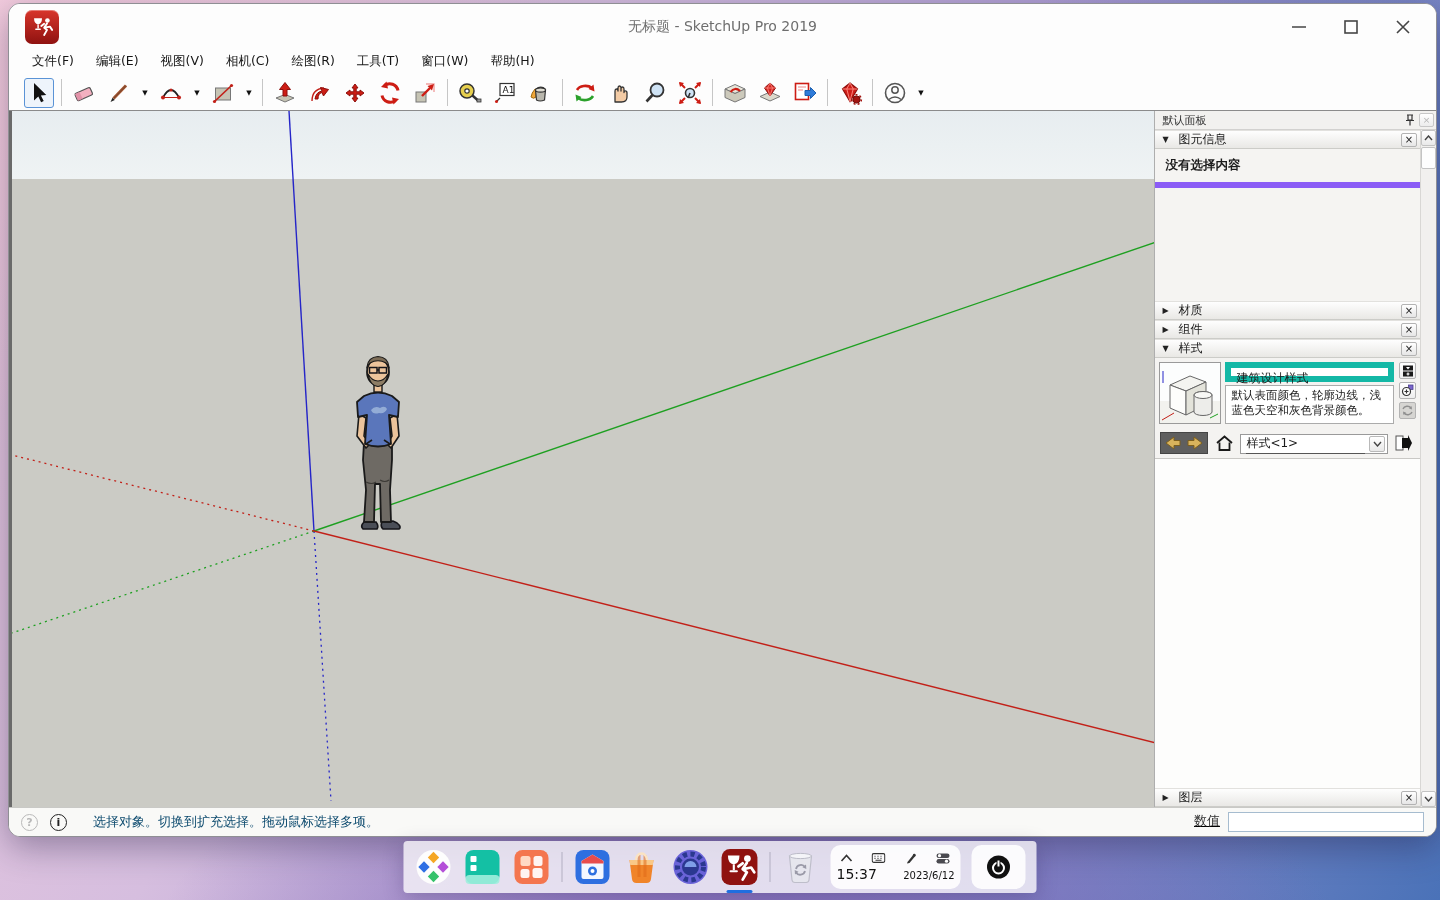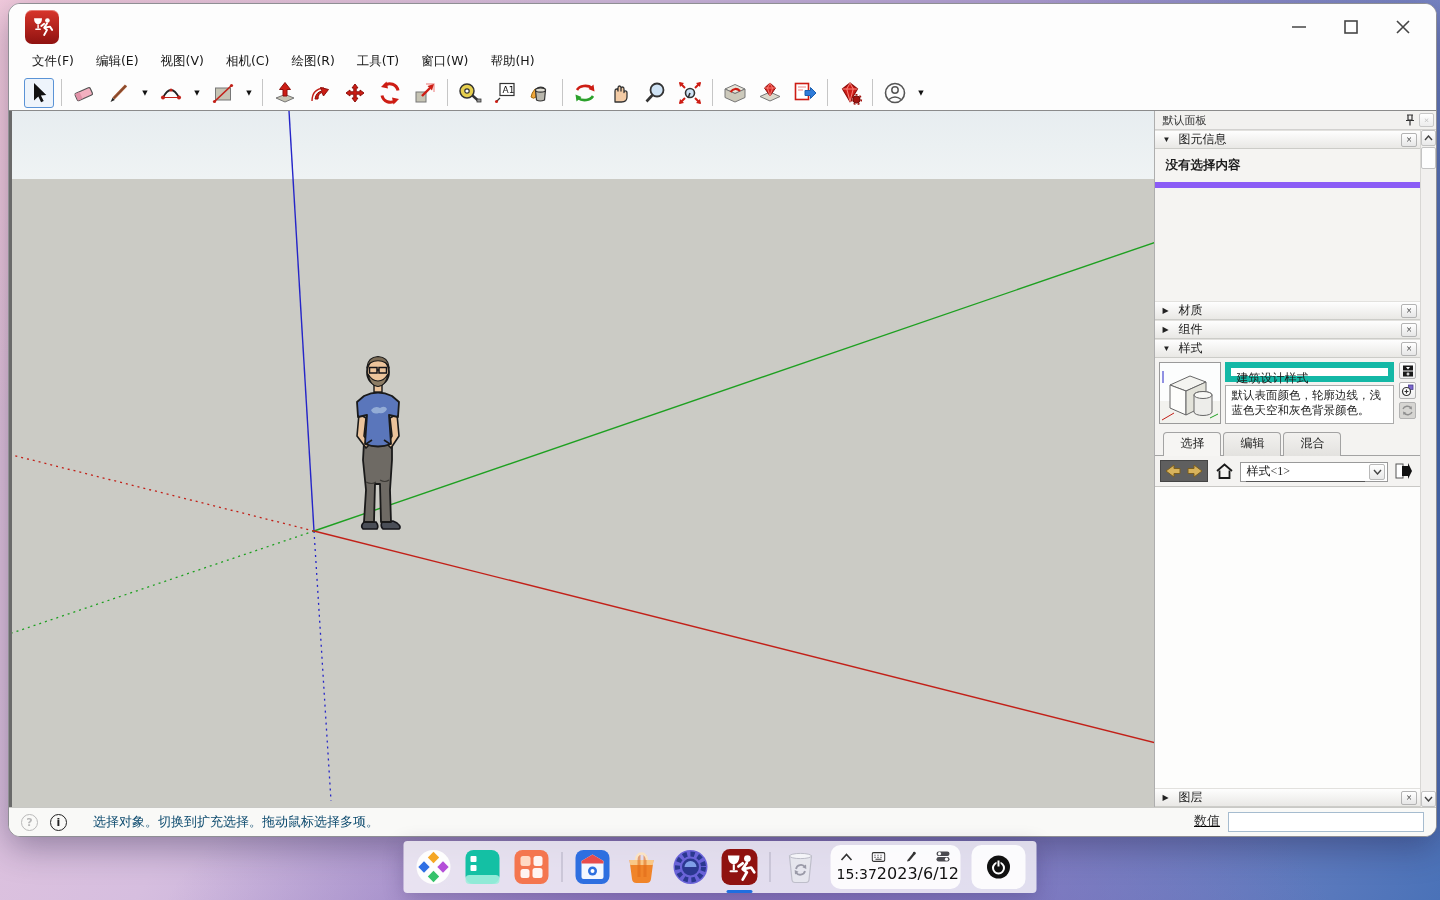--- a/index.html
+++ b/index.html
@@ -31,21 +31,21 @@
 
   .toolbar { height:36px; background:#fdfdfd; border-bottom:1px solid #8b8b8b; display:flex; align-items:center; padding-left:8px; flex:none; }
   .tgroup { display:flex; align-items:center; gap:5px; padding:0 7px; }
   .tsep { width:1px; height:27px; background:#c6c6c6; }
   .tool { width:30px; height:30px; display:flex; align-items:center; justify-content:center; border:1px solid transparent; border-radius:3px; }
   .tool.active { border-color:#5a93d6; background:#eef4fb; }
   .caret { font-size:7px; color:#111; width:12px; text-align:center; }
   .tool svg { display:block; }
 
   
-  .main { flex:1; min-height:0; display:flex;font-family:Liberation Serif, serif; }
+  .main { flex:1; min-height:0; display:flex; }
 
   .viewport { position:relative; width:1147px; background:#cbcbc5; overflow:hidden; border-left:3px solid #6a6a6a; }
   .sky { position:absolute; left:0; top:0; right:0; height:68px; background:linear-gradient(#e7edf0,#eff3f4); }
   .axes { position:absolute; left:0; top:0; }
   .person { position:absolute; left:330px; top:241px; }
 
   .sidepanel { width:282px; background:#f4f3f1; border-left:1px solid #aeaeae; display:flex; flex-direction:column; font-size:12px; color:#1c1c1c; }
   .panel-titlerow { height:18px; display:flex; align-items:center; padding:0 2px 0 7px; font-size:11px; color:#333; background:#f2f1ef; flex:none; }
   .panel-titlerow .spacer { flex:1; }
   .pin-btn { width:18px; height:15px; display:flex; align-items:center; justify-content:center; }
@@ -114,40 +114,41 @@
     background:rgba(246,244,249,.82); border-radius:4px; box-shadow:0 5px 20px rgba(50,35,90,.28);
     display:flex; align-items:center; padding:0 11px; gap:11px; }
   .dock-item { position:relative; width:38px; height:38px; display:flex; align-items:center; justify-content:center; }
   .dock-sep { width:1px; height:30px; background:rgba(90,90,110,.35); }
   .active-dot { position:absolute; left:50%; transform:translateX(-50%); bottom:-7px; width:26px; height:3px; border-radius:2px; background:#1f6ee0; }
   .tray { width:130px; height:44px; background:rgba(255,255,255,.88); border-radius:10px; display:flex; flex-direction:column;
     align-items:center; justify-content:center; gap:2px; padding:3px 6px; }
   .tray-icons { display:flex; align-items:center; justify-content:space-between; width:100%; padding:0 4px; }
   .tray-text { display:flex; align-items:baseline; justify-content:space-between; width:100%; }
   .tray-time { font-size:14px; color:#111; }
-  .tray-date { font-size:16px; color:#111; }
+  .tray-date { font-size:10px; color:#111; }
   .powerbox { width:54px; height:44px; background:rgba(255,255,255,.88); border-radius:10px; display:flex; align-items:center; justify-content:center; }
 </style>
 </head>
 <body>
 
 <div class="desktop">
 
   <div class="window">
 
     <div class="titlebar">
       <div class="app-badge">
         <svg width="26" height="26" viewBox="0 0 36 36">
           <path d="M7,6 h11 q0,7.5 -5.5,8.6 q-5.5,-1.1 -5.5,-8.6 Z" fill="#fff"></path>
           <rect x="11.6" y="14.5" width="2" height="5.5" fill="#fff"></rect>
           <rect x="8.5" y="20" width="8" height="2" rx="1" fill="#fff"></rect>
           <circle cx="25.5" cy="9" r="3.2" fill="#fff"></circle>
           <path d="M25,13 L21,19 L25,22 L21,29 M21.5,19 L29,17.5 L32,22 M21,13.5 L17,16.5" stroke="#fff" stroke-width="2.6" fill="none" stroke-linecap="round" stroke-linejoin="round"></path>
         </svg>
       </div>
+      <div class="win-title">无标题 - SketchUp Pro 2019</div>
       <div class="win-controls">
         <div class="win-btn">
           <svg width="22" height="22" viewBox="0 0 22 22">
               <line x1="4" y1="11" x2="18" y2="11" stroke="#454545" stroke-width="1.6"></line>
             </svg>
         </div>
         <div class="win-btn">
           <svg width="22" height="22" viewBox="0 0 22 22">
               <rect x="5" y="5" width="12" height="12" fill="none" stroke="#454545" stroke-width="1.6"></rect>
             </svg>
@@ -480,25 +481,20 @@
                 <div class="mini-btn disabled">
                   <svg width="13" height="13" viewBox="0 0 13 13">
                     <path d="M2,5 a4.5,4 0 0 1 8,-1 M11,8 a4.5,4 0 0 1 -8,1" fill="none" stroke="#8f8f8f" stroke-width="1.4"></path>
                     <polygon points="10.5,2 11,5.5 7.8,4.2" fill="#8f8f8f"></polygon>
                       <polygon points="2.5,11 2,7.5 5.2,8.8" fill="#8f8f8f"></polygon>
                     </svg>
                 </div>
               </div>
             </div>
 
-            <div class="tabs-row">
-              <div class="tab active">选择</div>
-              <div class="tab">编辑</div>
-              <div class="tab">混合</div>
-            </div>
 
             <div class="stylenav-row">
               <div class="histbox">
                 <svg width="17" height="14" viewBox="0 0 17 14">
                   <polygon points="10,1 10,4.5 16,4.5 16,9.5 10,9.5 10,13 2,7" fill="#d8b35c" stroke="#7c5f1e" stroke-width="1"></polygon>
                   </svg>
                 <svg width="17" height="14" viewBox="0 0 17 14">
                   <polygon points="7,1 7,4.5 1,4.5 1,9.5 7,9.5 7,13 15,7" fill="#d8b35c" stroke="#7c5f1e" stroke-width="1"></polygon>
                   </svg>
               </div>

